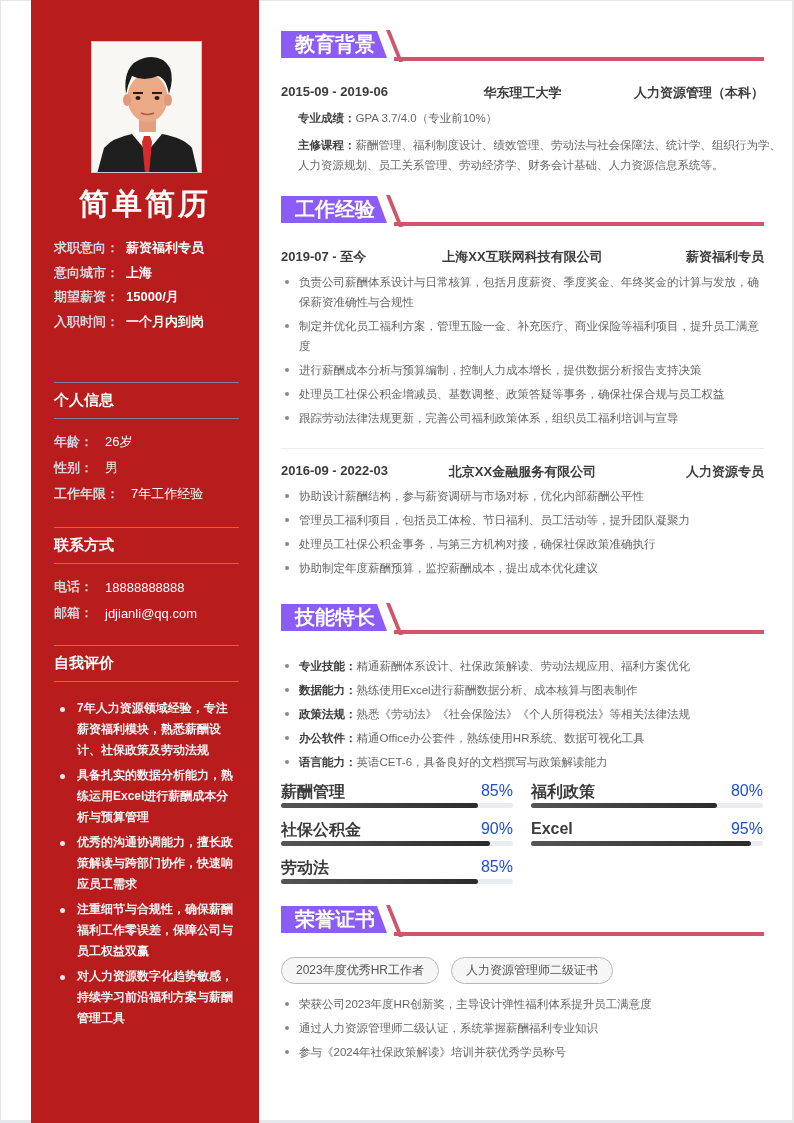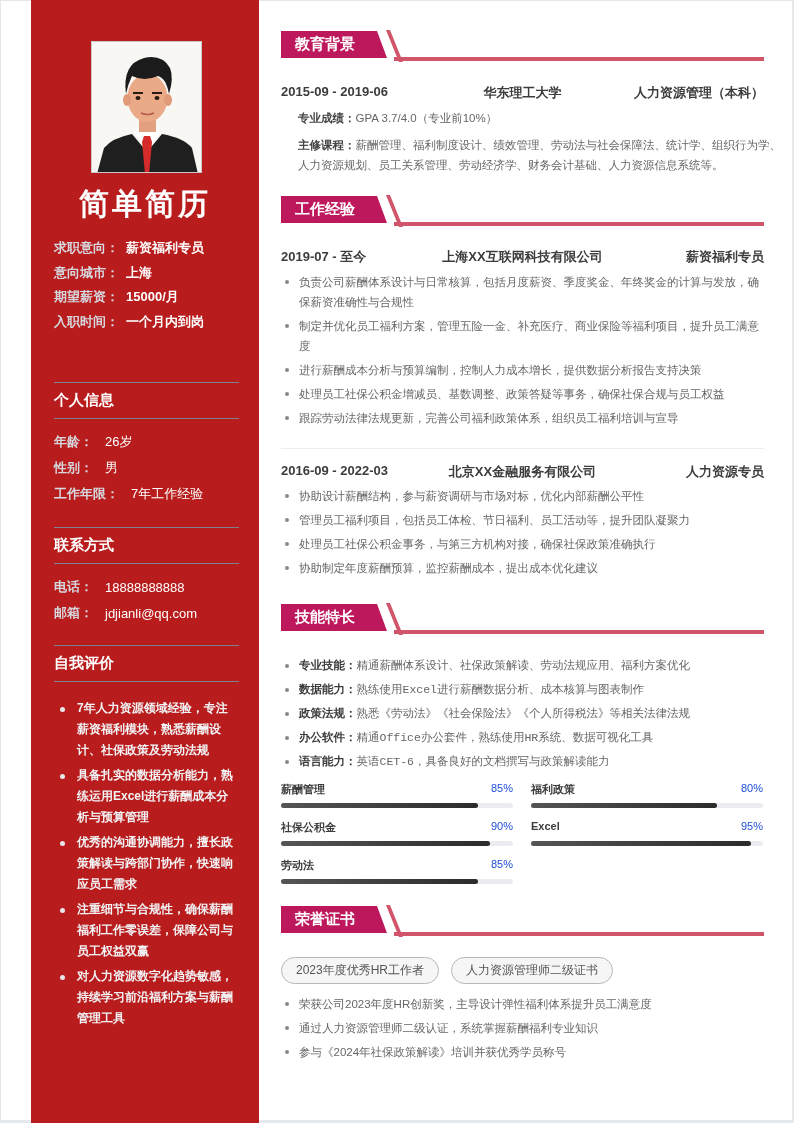--- a/index.html
+++ b/index.html
@@ -17,38 +17,38 @@
   .side-head { border-top: 1px solid #7d8290; border-bottom: 1px solid #7d8290; height: 37px; display: flex; align-items: center; font-size: 15px; font-weight: bold; color: #fff; }
   .info-row { display: flex; align-items: center; height: 26px; font-size: 13px; }
   .info-row .k { font-weight: bold; color: #d5d8df; }
   .info-row .v { color: #fff; margin-left: 12px; }
   .eval-list { list-style: none; margin-top: 16px; }
   .eval-list li { position: relative; padding-left: 23px; font-size: 12px; font-weight: bold; line-height: 21px; color: #f2f3f5; margin-bottom: 4px; }
   .eval-list li::before { content: ""; position: absolute; left: 6px; top: 9px; width: 5px; height: 5px; border-radius: 50%; background: #e6e8ec; }
 
   .main { position: absolute; left: 281px; top: 0; width: 483px; }
   .sec-head { position: absolute; left: 0; width: 483px; height: 30px; }
-  .sec-head .label { position: absolute; left: 0; top: 0; height: 27px; width: 106px; background: #be185d; color: #fff; font-size: 15px; font-weight: bold; padding-left: 14px; display: flex; align-items: center; clip-path: polygon(0 0, 96px 0, 106px 27px, 0 27px); }
+  .sec-head .label { position: absolute; left: 0; top: 0; height: 27px; width: 106px; background: #8b5cf6; color: #fff; font-size: 20px; font-weight: bold; padding-left: 14px; display: flex; align-items: center; clip-path: polygon(0 0, 96px 0, 106px 27px, 0 27px); }
   .sec-head .slash { position: absolute; left: 105px; top: -1px; width: 4px; height: 32px; background: #d0556a; transform: skewX(22deg); transform-origin: top left; }
   .sec-head .line { position: absolute; left: 113px; right: 0; top: 26px; height: 4px; background: #d0556a; }
 
   .row3 { position: absolute; left: 0; width: 483px; display: flex; justify-content: space-between; font-size: 13px; font-weight: bold; color: #3c3c3c; }
   .row3 .c { position: absolute; left: 0; right: 0; text-align: center; }
   .row3 .r { margin-left: auto; }
   .text-line { position: absolute; left: 17px; width: 483px; font-size: 11.5px; color: #666; line-height: 20px; }
   .text-line b { color: #444; }
   .blist { position: absolute; left: 0; width: 483px; list-style: none; }
   .blist li { position: relative; padding-left: 18px; font-size: 11.5px; color: #666; line-height: 20px; margin-bottom: 4px; }
   .blist li::before { content: ""; position: absolute; left: 4px; top: 8px; width: 4px; height: 4px; border-radius: 50%; background: #888; }
   .blist li b { color: #3c3c3c; }
   .sep { position: absolute; left: 0; width: 483px; height: 1px; background: #ececec; }
 
   .bars { position: absolute; left: 0; top: 782px; width: 483px; }
   .bar { position: absolute; width: 232px; }
-  .bar .top { display: flex; justify-content: space-between; font-size: 11px; height: 16px; }
+  .bar .top { display: flex; justify-content: space-between; font-size: 16px; height: 16px; }
   .bar .top .nm { font-weight: bold; color: #3c3c3c; }
   .bar .top .pc { color: #1d4ed8; }
   .bar .track { margin-top: 5px; height: 5px; border-radius: 3px; background: #eaecf1; position: relative; }
   .bar .fill { position: absolute; left: 0; top: 0; height: 5px; border-radius: 3px; background: linear-gradient(90deg, #555 0%, #2b2b2b 100%); }
 
   .tags { position: absolute; left: 0; top: 957px; display: flex; gap: 12px; }
   .tag { height: 27px; padding: 0 14px; border: 1px solid #b8b8b8; border-radius: 14px; background: #f6f6f6; font-size: 12px; color: #555; display: flex; align-items: center; }
 </style>
 </head>
 <body>
@@ -186,21 +186,21 @@
     <li>管理员工福利项目，包括员工体检、节日福利、员工活动等，提升团队凝聚力</li>
     <li>处理员工社保公积金事务，与第三方机构对接，确保社保政策准确执行</li>
     <li>协助制定年度薪酬预算，监控薪酬成本，提出成本优化建议</li>
   </ul>
 
   <div class="sec-head" style="top:604px;">
     <div class="label">技能特长</div>
     <div class="slash"></div>
     <div class="line"></div>
   </div>
-  <ul class="blist" style="top:656px;font-family:Liberation Mono, monospace;">
+  <ul class="blist" style="top:656px;">
     <li><b>专业技能：</b><span>精通薪酬体系设计、社保政策解读、劳动法规应用、福利方案优化</span></li>
     <li><b>数据能力：</b><span>熟练使用Excel进行薪酬数据分析、成本核算与图表制作</span></li>
     <li><b>政策法规：</b><span>熟悉《劳动法》《社会保险法》《个人所得税法》等相关法律法规</span></li>
     <li><b>办公软件：</b><span>精通Office办公套件，熟练使用HR系统、数据可视化工具</span></li>
     <li><b>语言能力：</b><span>英语CET-6，具备良好的文档撰写与政策解读能力</span></li>
   </ul>
 
   <div class="bars">
     <div class="bar" style="left:0; top:0;">
       <div class="top">

